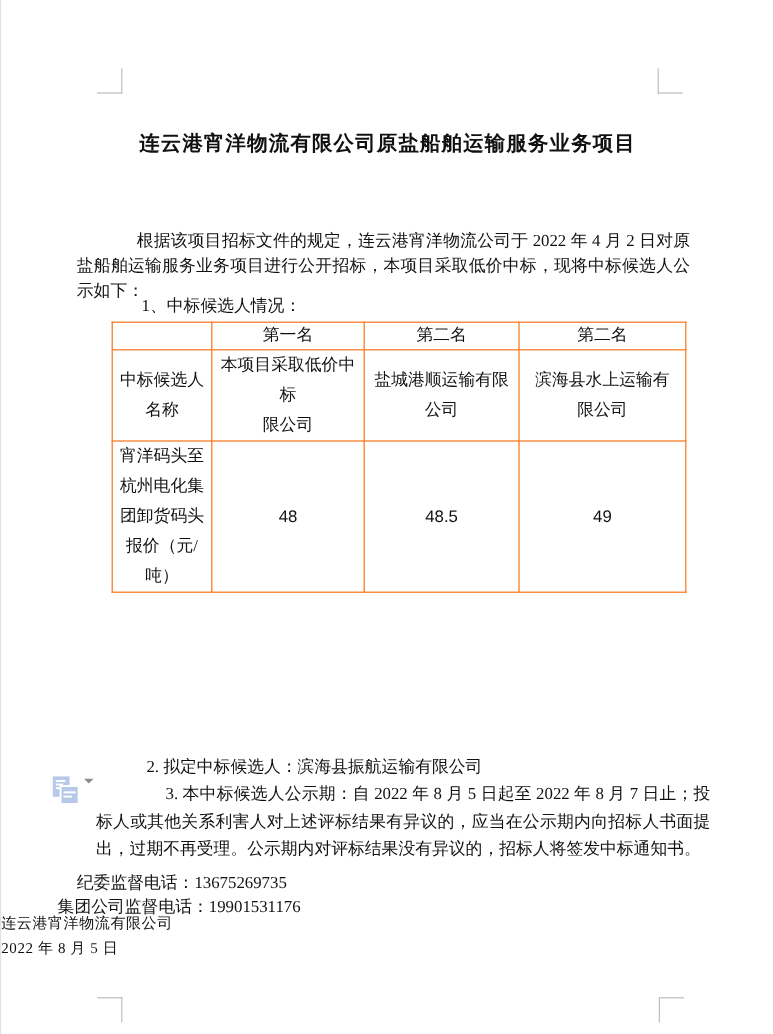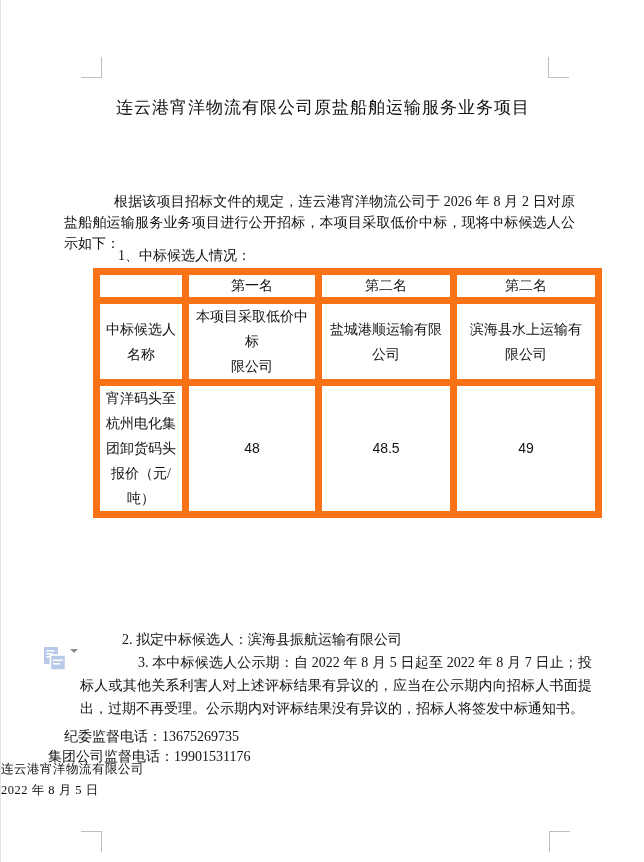--- a/index.html
+++ b/index.html
@@ -16,39 +16,39 @@
 
   
   .crop { position:absolute; width:20px; height:20px; }
   .crop-tl { left:80px;  top:57px;  border-right:1px solid #bfbfbf; border-bottom:1px solid #bfbfbf; }
   .crop-tr { left:547px; top:57px;  border-left:1px solid #bfbfbf;  border-bottom:1px solid #bfbfbf; }
   .crop-bl { left:80px;  top:831px; border-right:1px solid #bfbfbf; border-top:1px solid #bfbfbf; }
   .crop-br { left:548px; top:831px; border-left:1px solid #bfbfbf;  border-top:1px solid #bfbfbf; }
 
   .title {
     position:absolute; left:0; right:0; text-align:center;
-    font-size:17px; font-weight:normal; letter-spacing:1px;
+    font-size:17px; font-weight:bold; letter-spacing:1px;margin-top:12px;
   }
   .title-1 { top:96px; }
   .title-2 { top:147px; }
 
   .body-text { font-size:14px; line-height:21px; }
 
   .intro {
     position:absolute; left:63px; top:191px; width:511px;
     text-indent:50px; text-align:justify;
   }
   .item1 { position:absolute; left:117px; top:245px; }
 
   table.bid {
     position:absolute; left:92px; top:268px;
     border-collapse:collapse; table-layout:fixed;
   }
   table.bid td {
-    border:7px solid #f97316;
+    border:1px solid #f97316;
     text-align:center; vertical-align:middle;
     font-size:14px; white-space:pre-line; line-height:25px;
     padding:0 2px; overflow:hidden;
   }
   .c0 { width:78px; } .c1 { width:122px; } .c2 { width:124px; } .c3 { width:134px; }
   tr.hdr td { height:22px; line-height:18px; }
   tr.names td { height:74px; }
   tr.price td { height:125px; }
   td.num { font-family:"Liberation Sans","DejaVu Sans",sans-serif; font-size:13px; }
 
@@ -80,21 +80,21 @@
 
 <div class="page">
 
   <div class="crop crop-tl"></div>
   <div class="crop crop-tr"></div>
   <div class="crop crop-bl"></div>
   <div class="crop crop-br"></div>
 
   <div class="title title-1">连云港宵洋物流有限公司原盐船舶运输服务业务项目</div>
 
-  <div class="intro body-text">根据该项目招标文件的规定，连云港宵洋物流公司于 2026 年 8 月 2 日对原盐船舶运输服务业务项目进行公开招标，本项目采取低价中标，现将中标候选人公示如下：</div>
+  <div class="intro body-text">根据该项目招标文件的规定，连云港宵洋物流公司于 2022 年 4 月 2 日对原盐船舶运输服务业务项目进行公开招标，本项目采取低价中标，现将中标候选人公示如下：</div>
   <div class="item1 body-text">1、中标候选人情况：</div>
 
   <table class="bid">
     <tbody>
         <tr class="hdr">
       <td class="c0"></td>
       <td class="c1">第一名</td>
       <td class="c2">第二名</td>
       <td class="c3">第二名</td>
     </tr>

